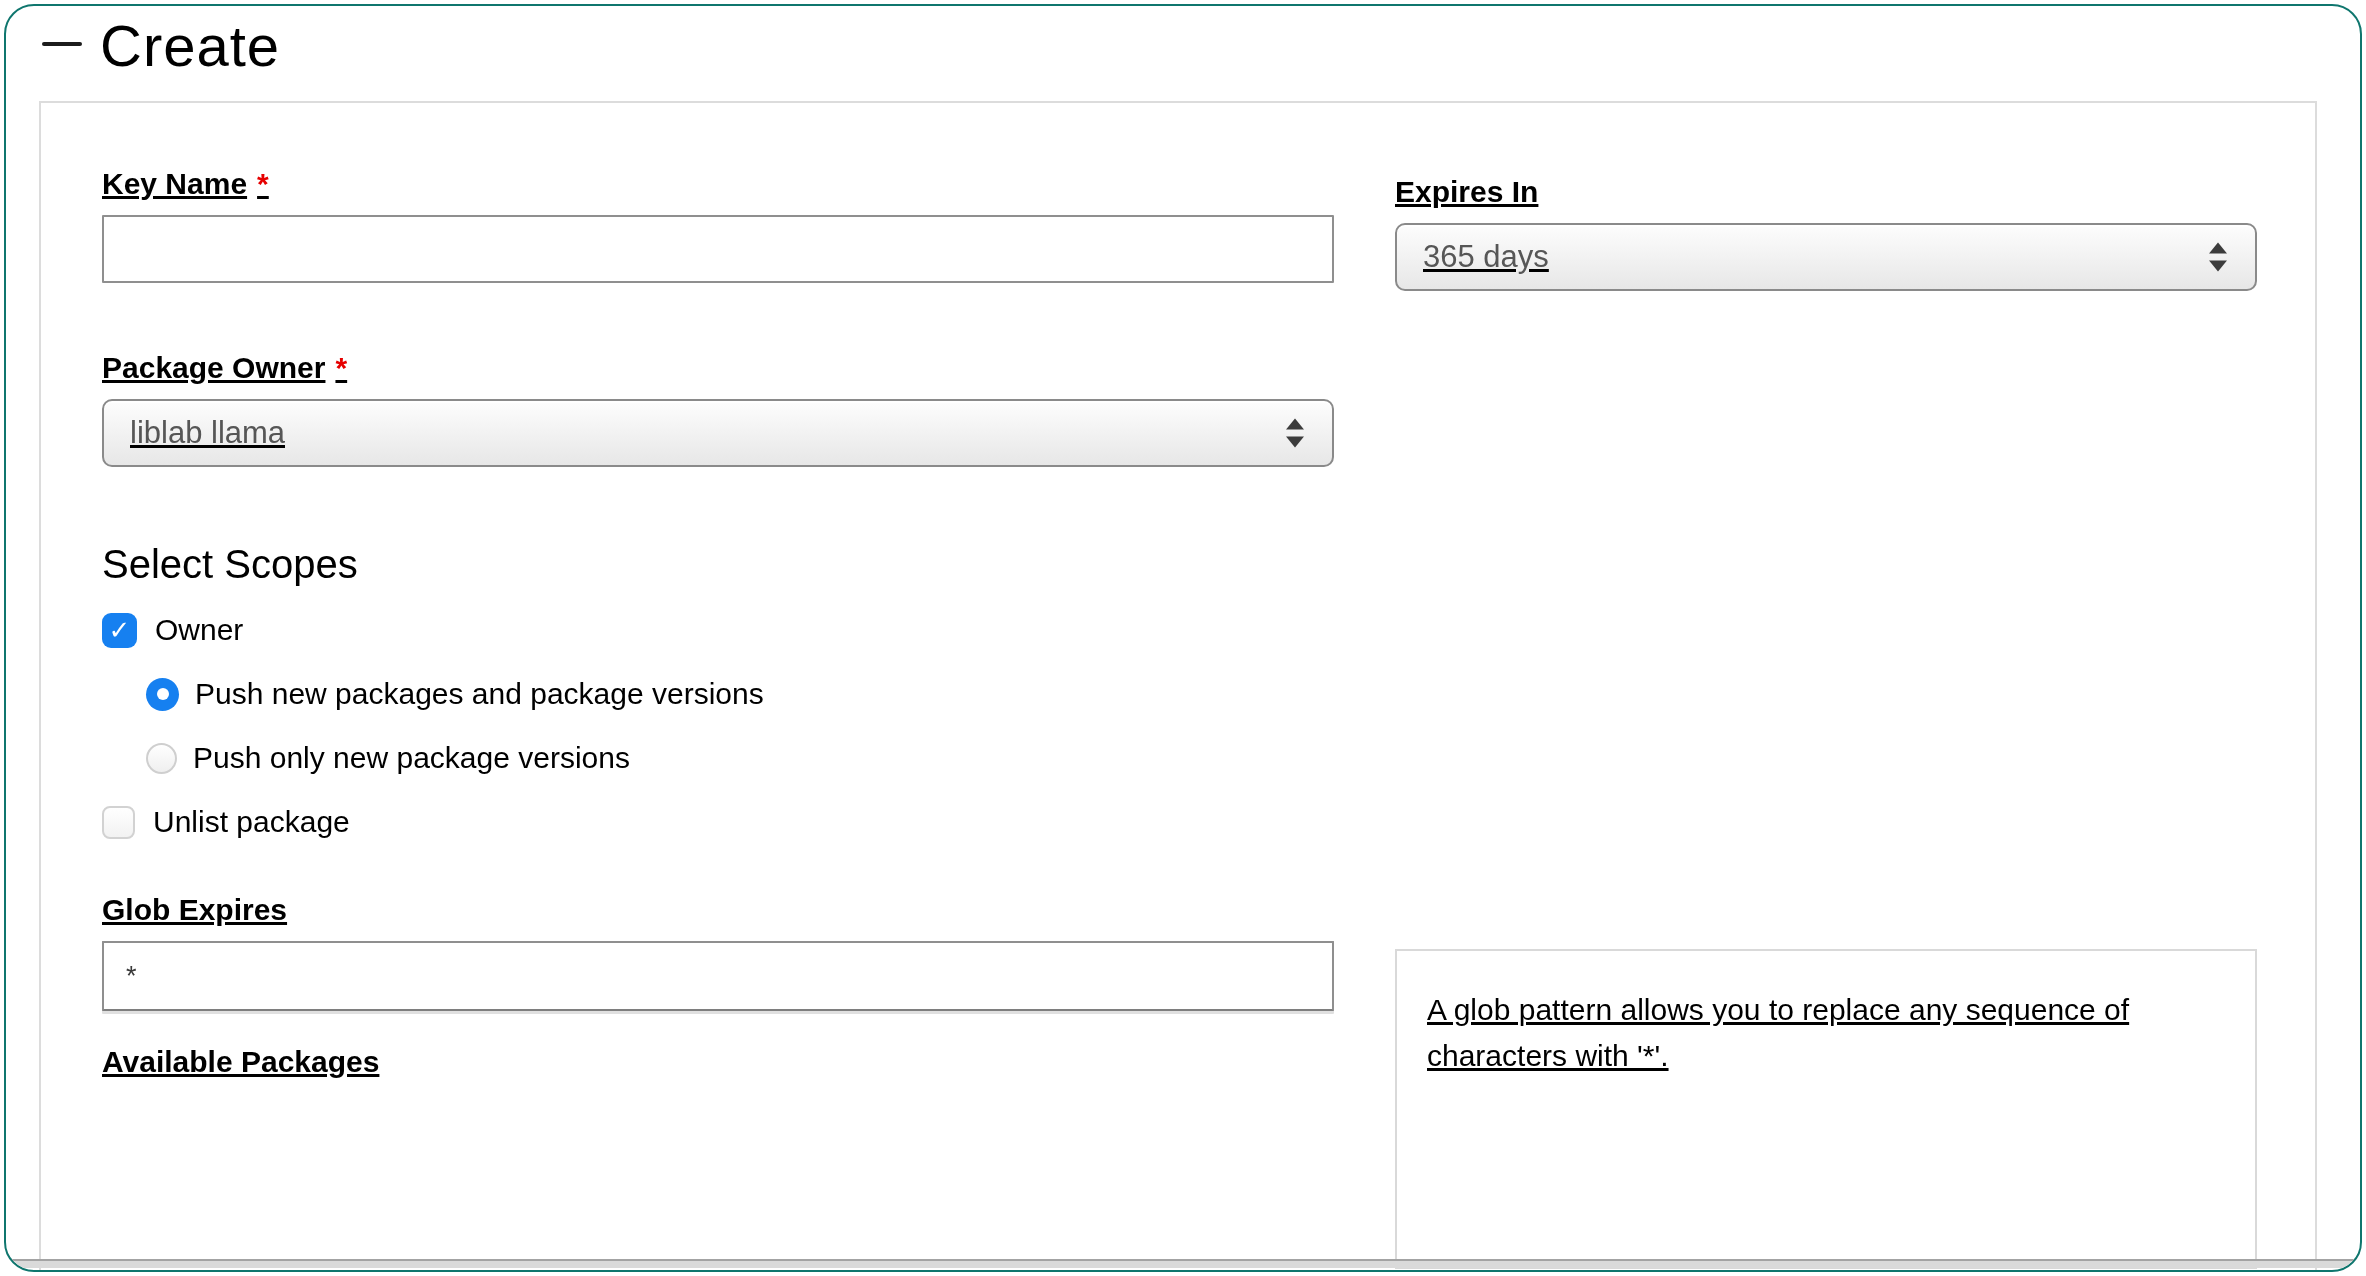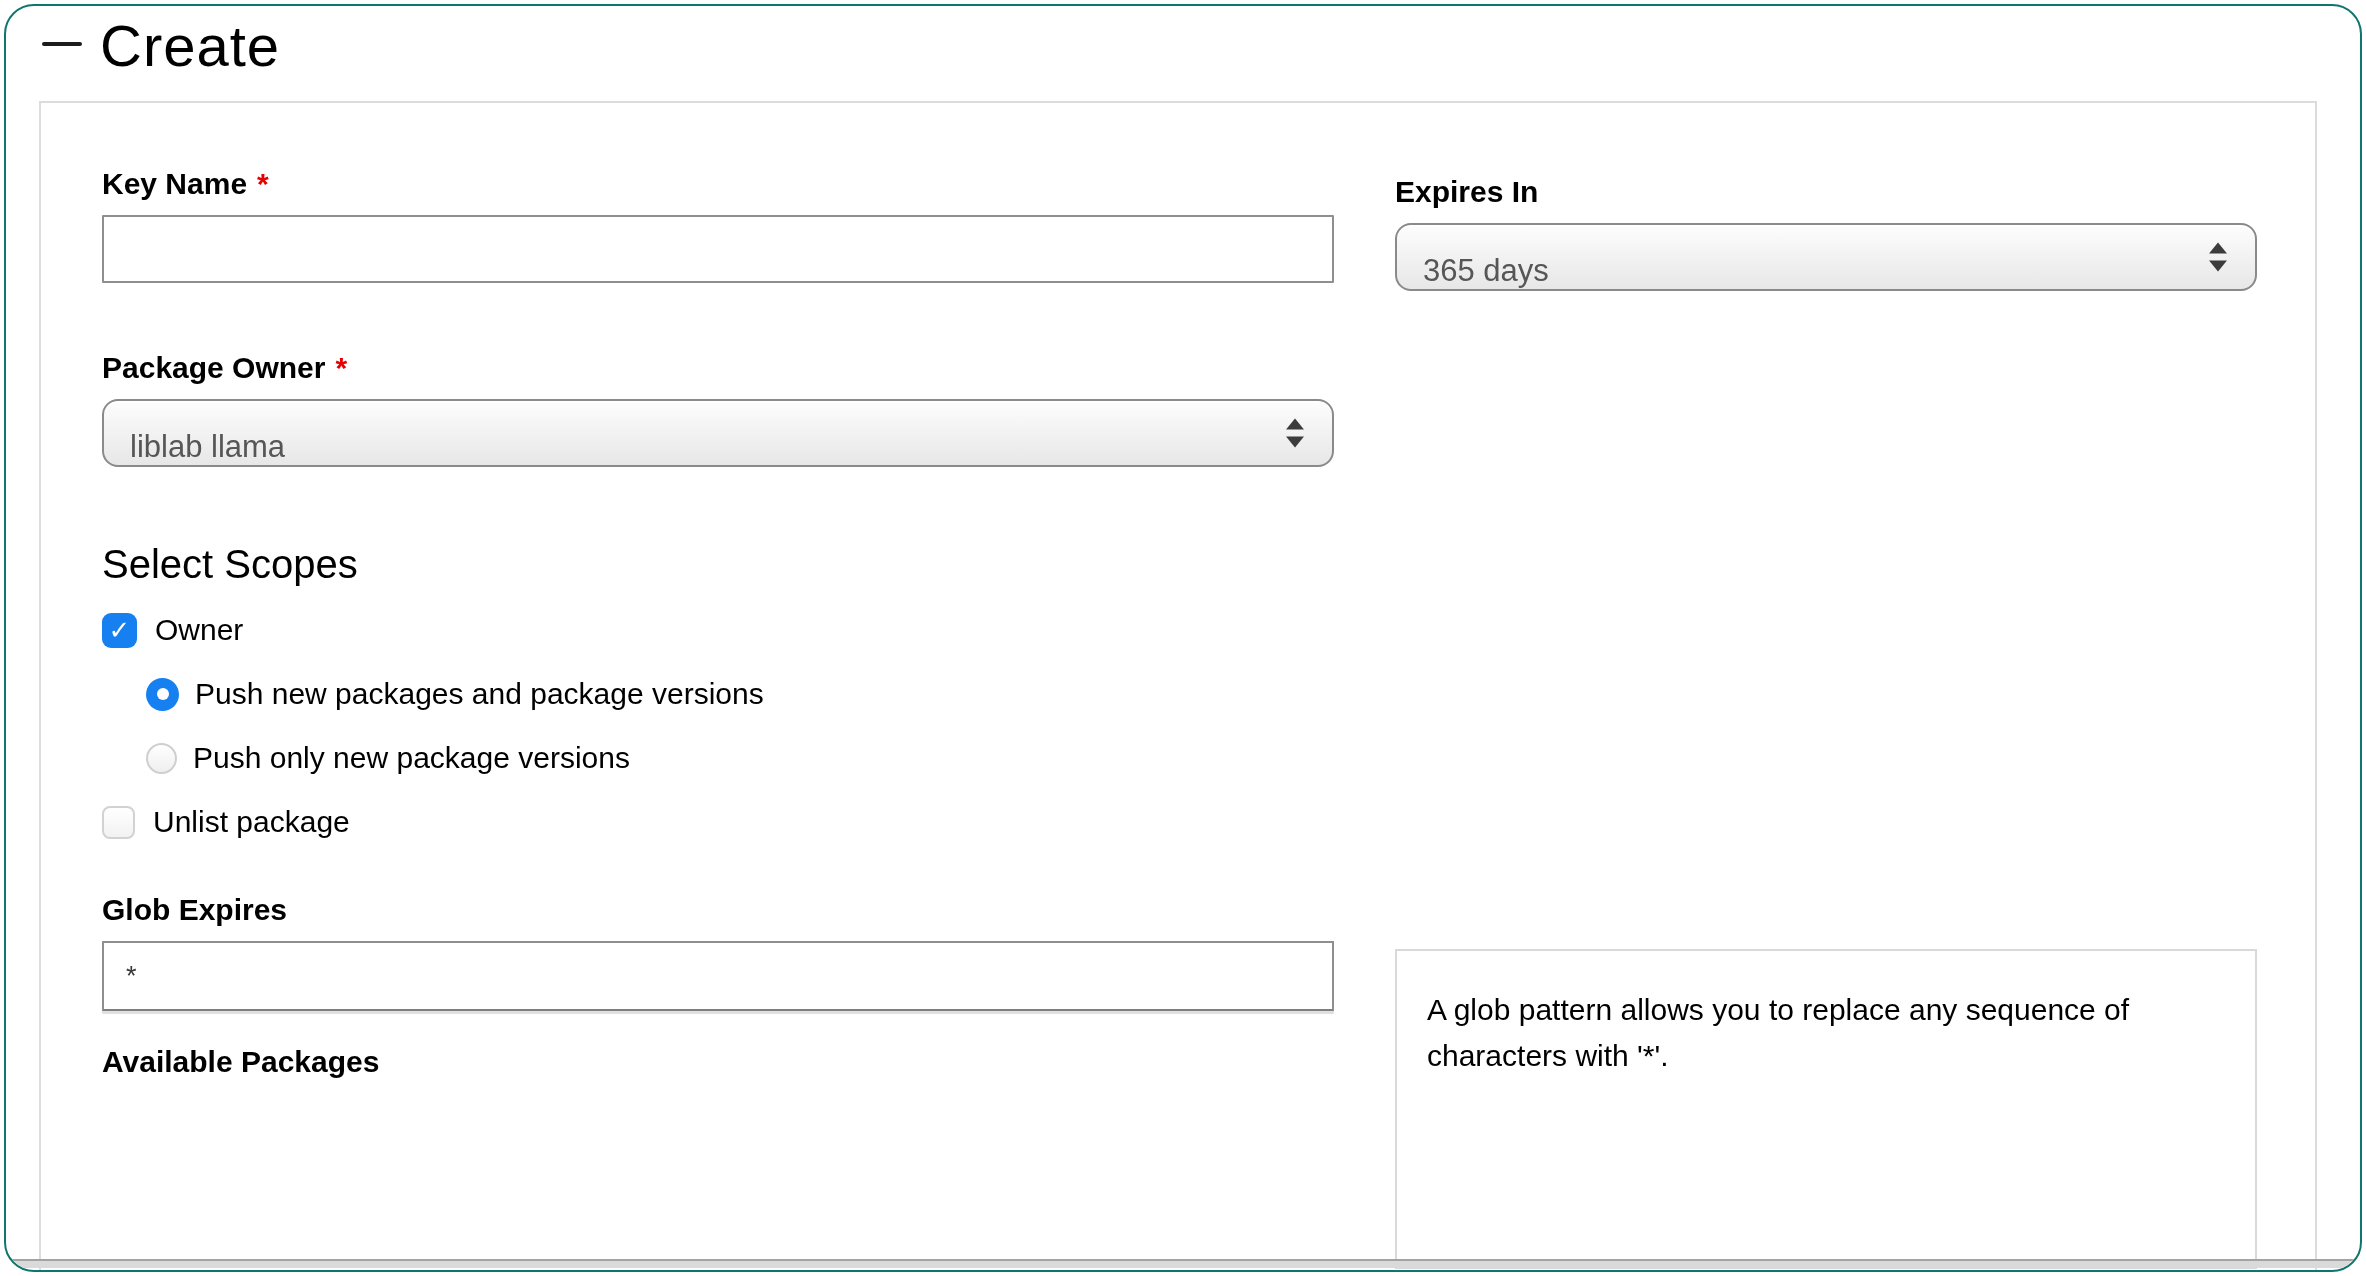--- a/index.html
+++ b/index.html
@@ -23,43 +23,43 @@
     font-size:58px; font-weight:200; letter-spacing:1px; color:#000;
   }
 
   
   .panel {
     position:absolute; left:33px; top:95px; width:2278px; bottom:-20px;
     border:2px solid #dcdcdc; background:#fff;
     padding:0 58px 0 61px;
   }
 
-  .field-row { display:flex; gap:61px; }
+  .field-row { display:flex; gap:61px;text-decoration:underline; }
   .col-left  { width:1232px; flex:none; }
   .col-right { flex:1; min-width:0;margin-top:8px; }
 
   .field-label {
     display:flex; align-items:baseline; gap:10px;
     font-size:30px; font-weight:700; height:34px; line-height:34px;
     margin-bottom:14px; color:#000;
   }
   .required-star { font-weight:700; font-size:30px; }
 
   .text-input {
     width:100%; height:68px; border:2px solid #8f8f8f; background:#fff;
     font-family:"Liberation Sans","DejaVu Sans",sans-serif;
     font-size:28px; color:#333; padding:0 22px; border-radius:1px; outline:none;
   }
 
   .select {
     position:relative; width:100%; height:68px;
-    border:2px solid #8a8a8a; border-radius:16px;
+    border:2px solid #8a8a8a; border-radius:10px;
     background:linear-gradient(#fdfdfd, #e7e7e7);
     box-shadow: inset 0 2px 0 rgba(255,255,255,.9);
-    display:flex; align-items:flex-end;
+    display:flex; align-items:center;
     font-size:31px; color:#565656; padding:0 70px 0 26px;
     cursor:default;
   }
   .select-value { overflow:hidden; text-overflow:ellipsis; white-space:nowrap; }
   .updown-icon {
     position:absolute; right:28px; top:50%; transform:translateY(-50%);
     display:flex; flex-direction:column; align-items:center; gap:7px;
   }
   .updown-icon .up {
     width:0; height:0; border-left:9px solid transparent;

